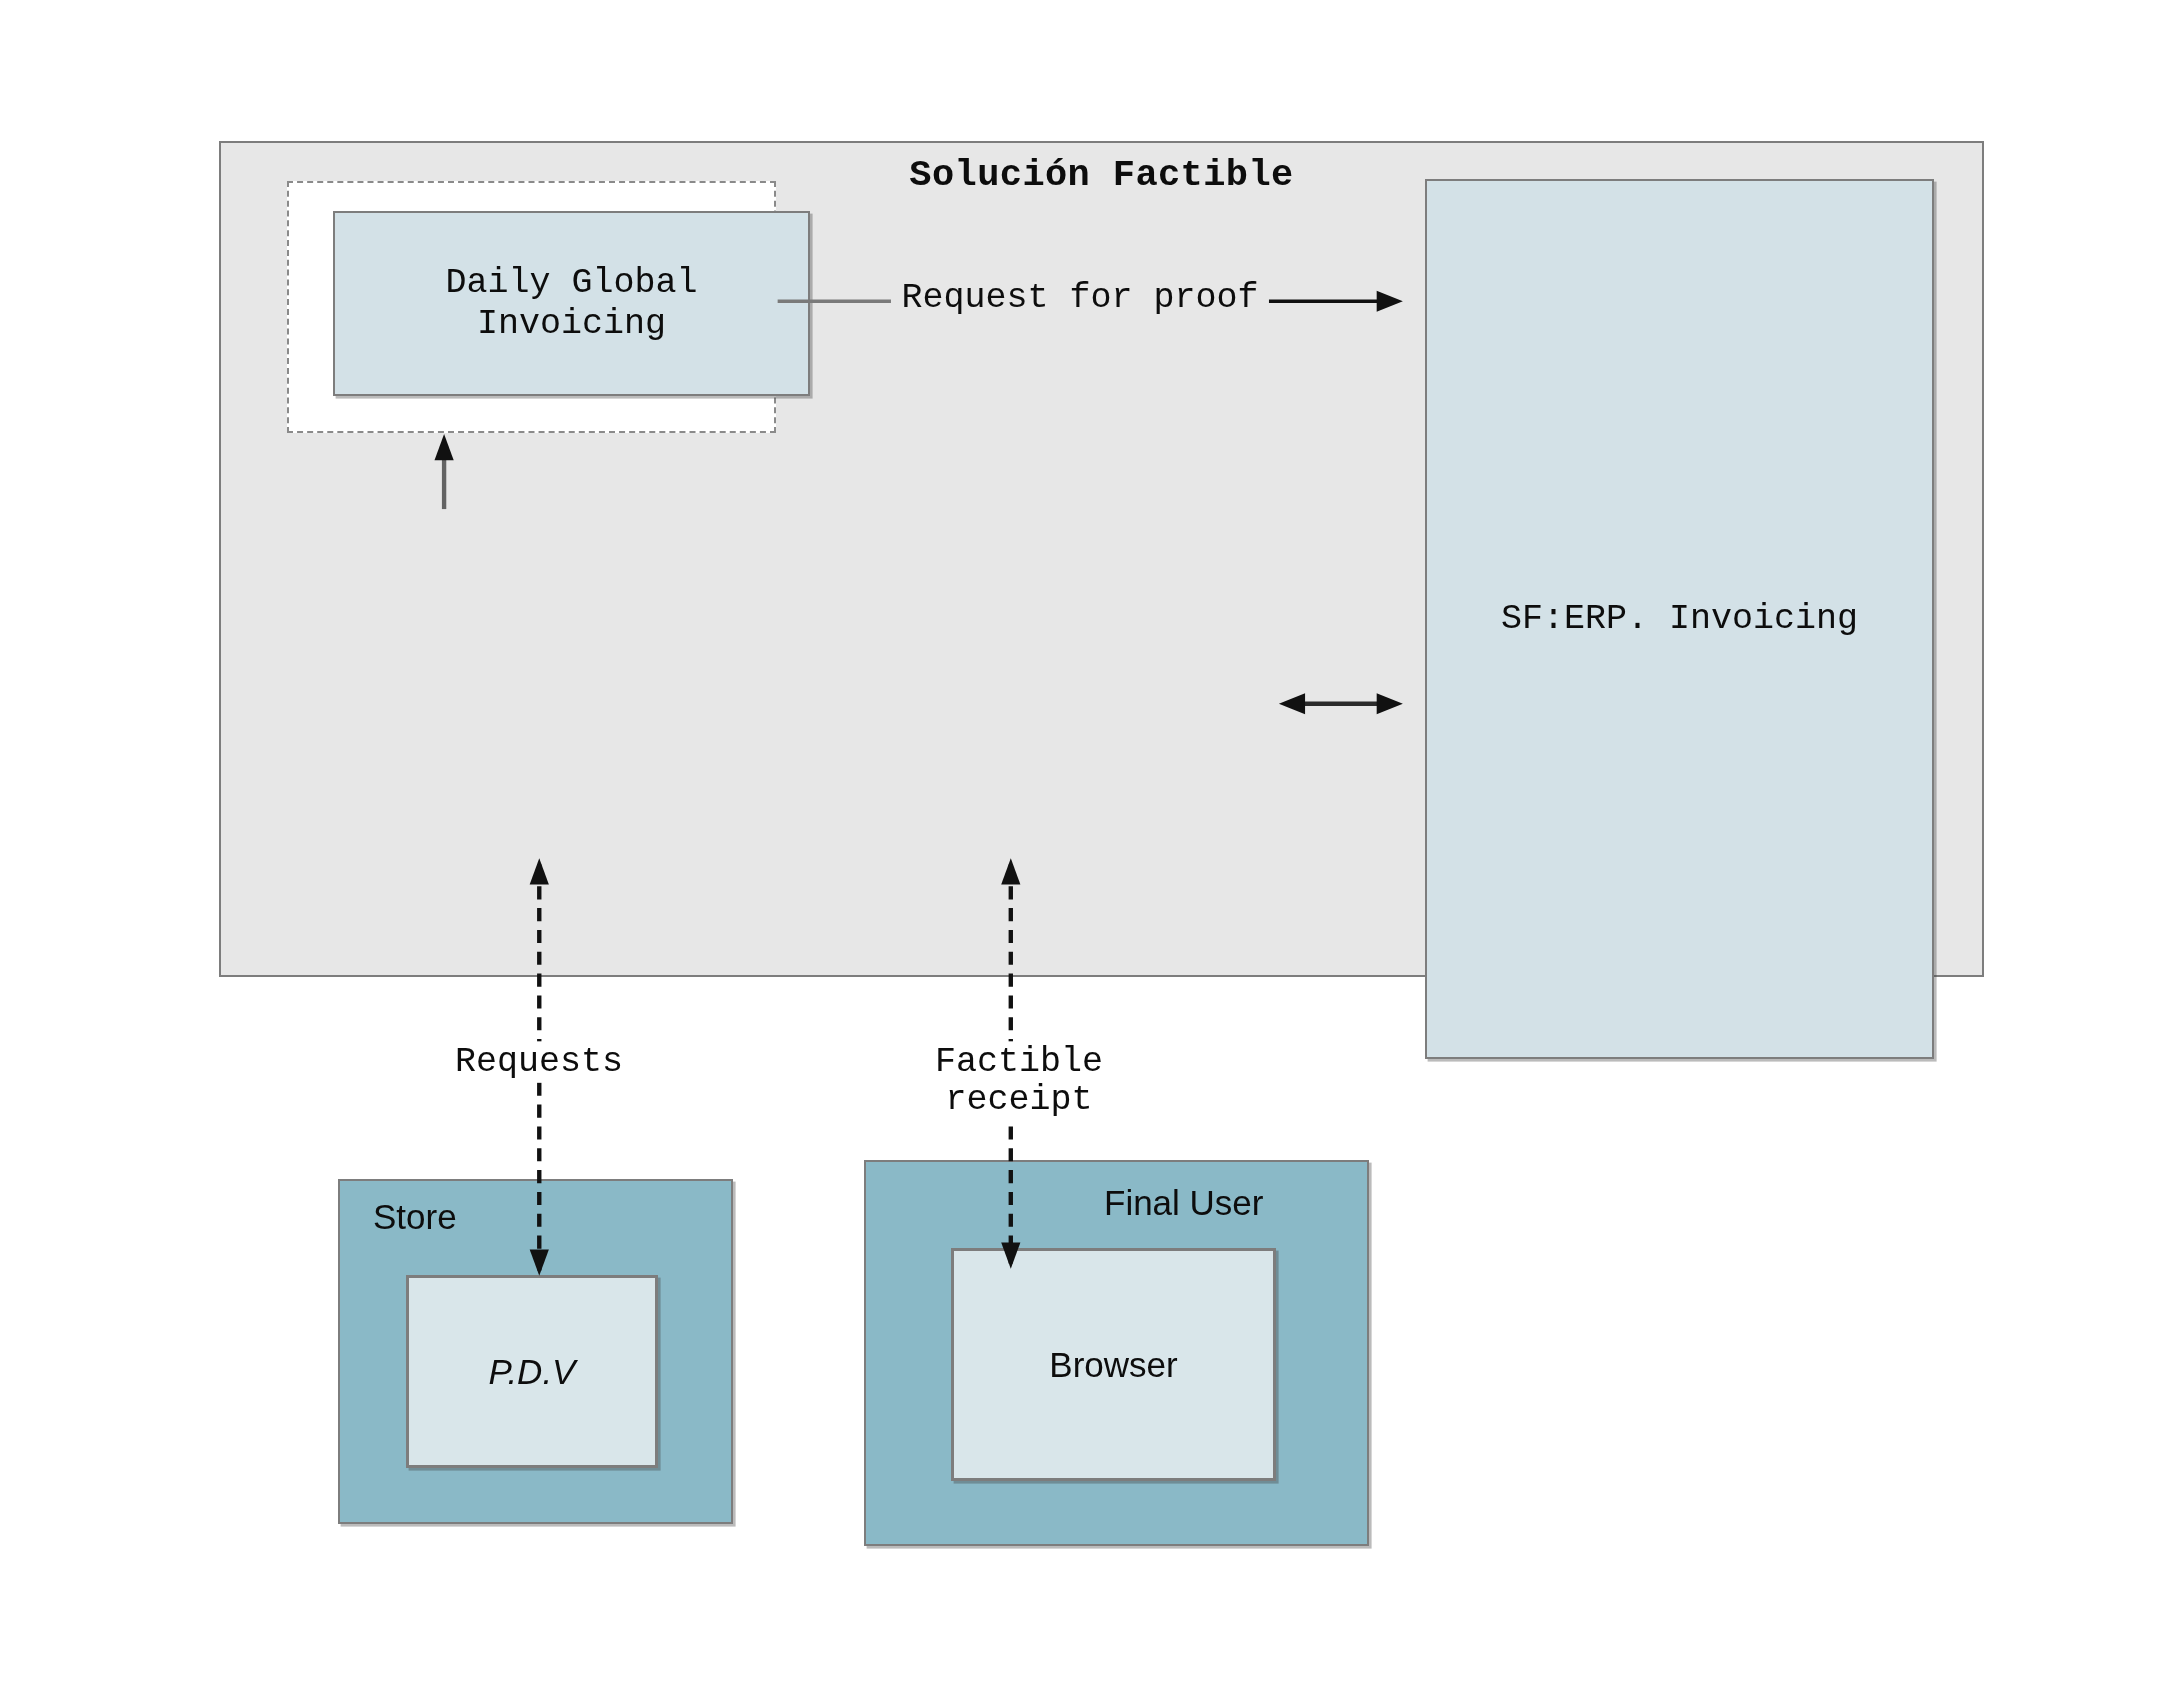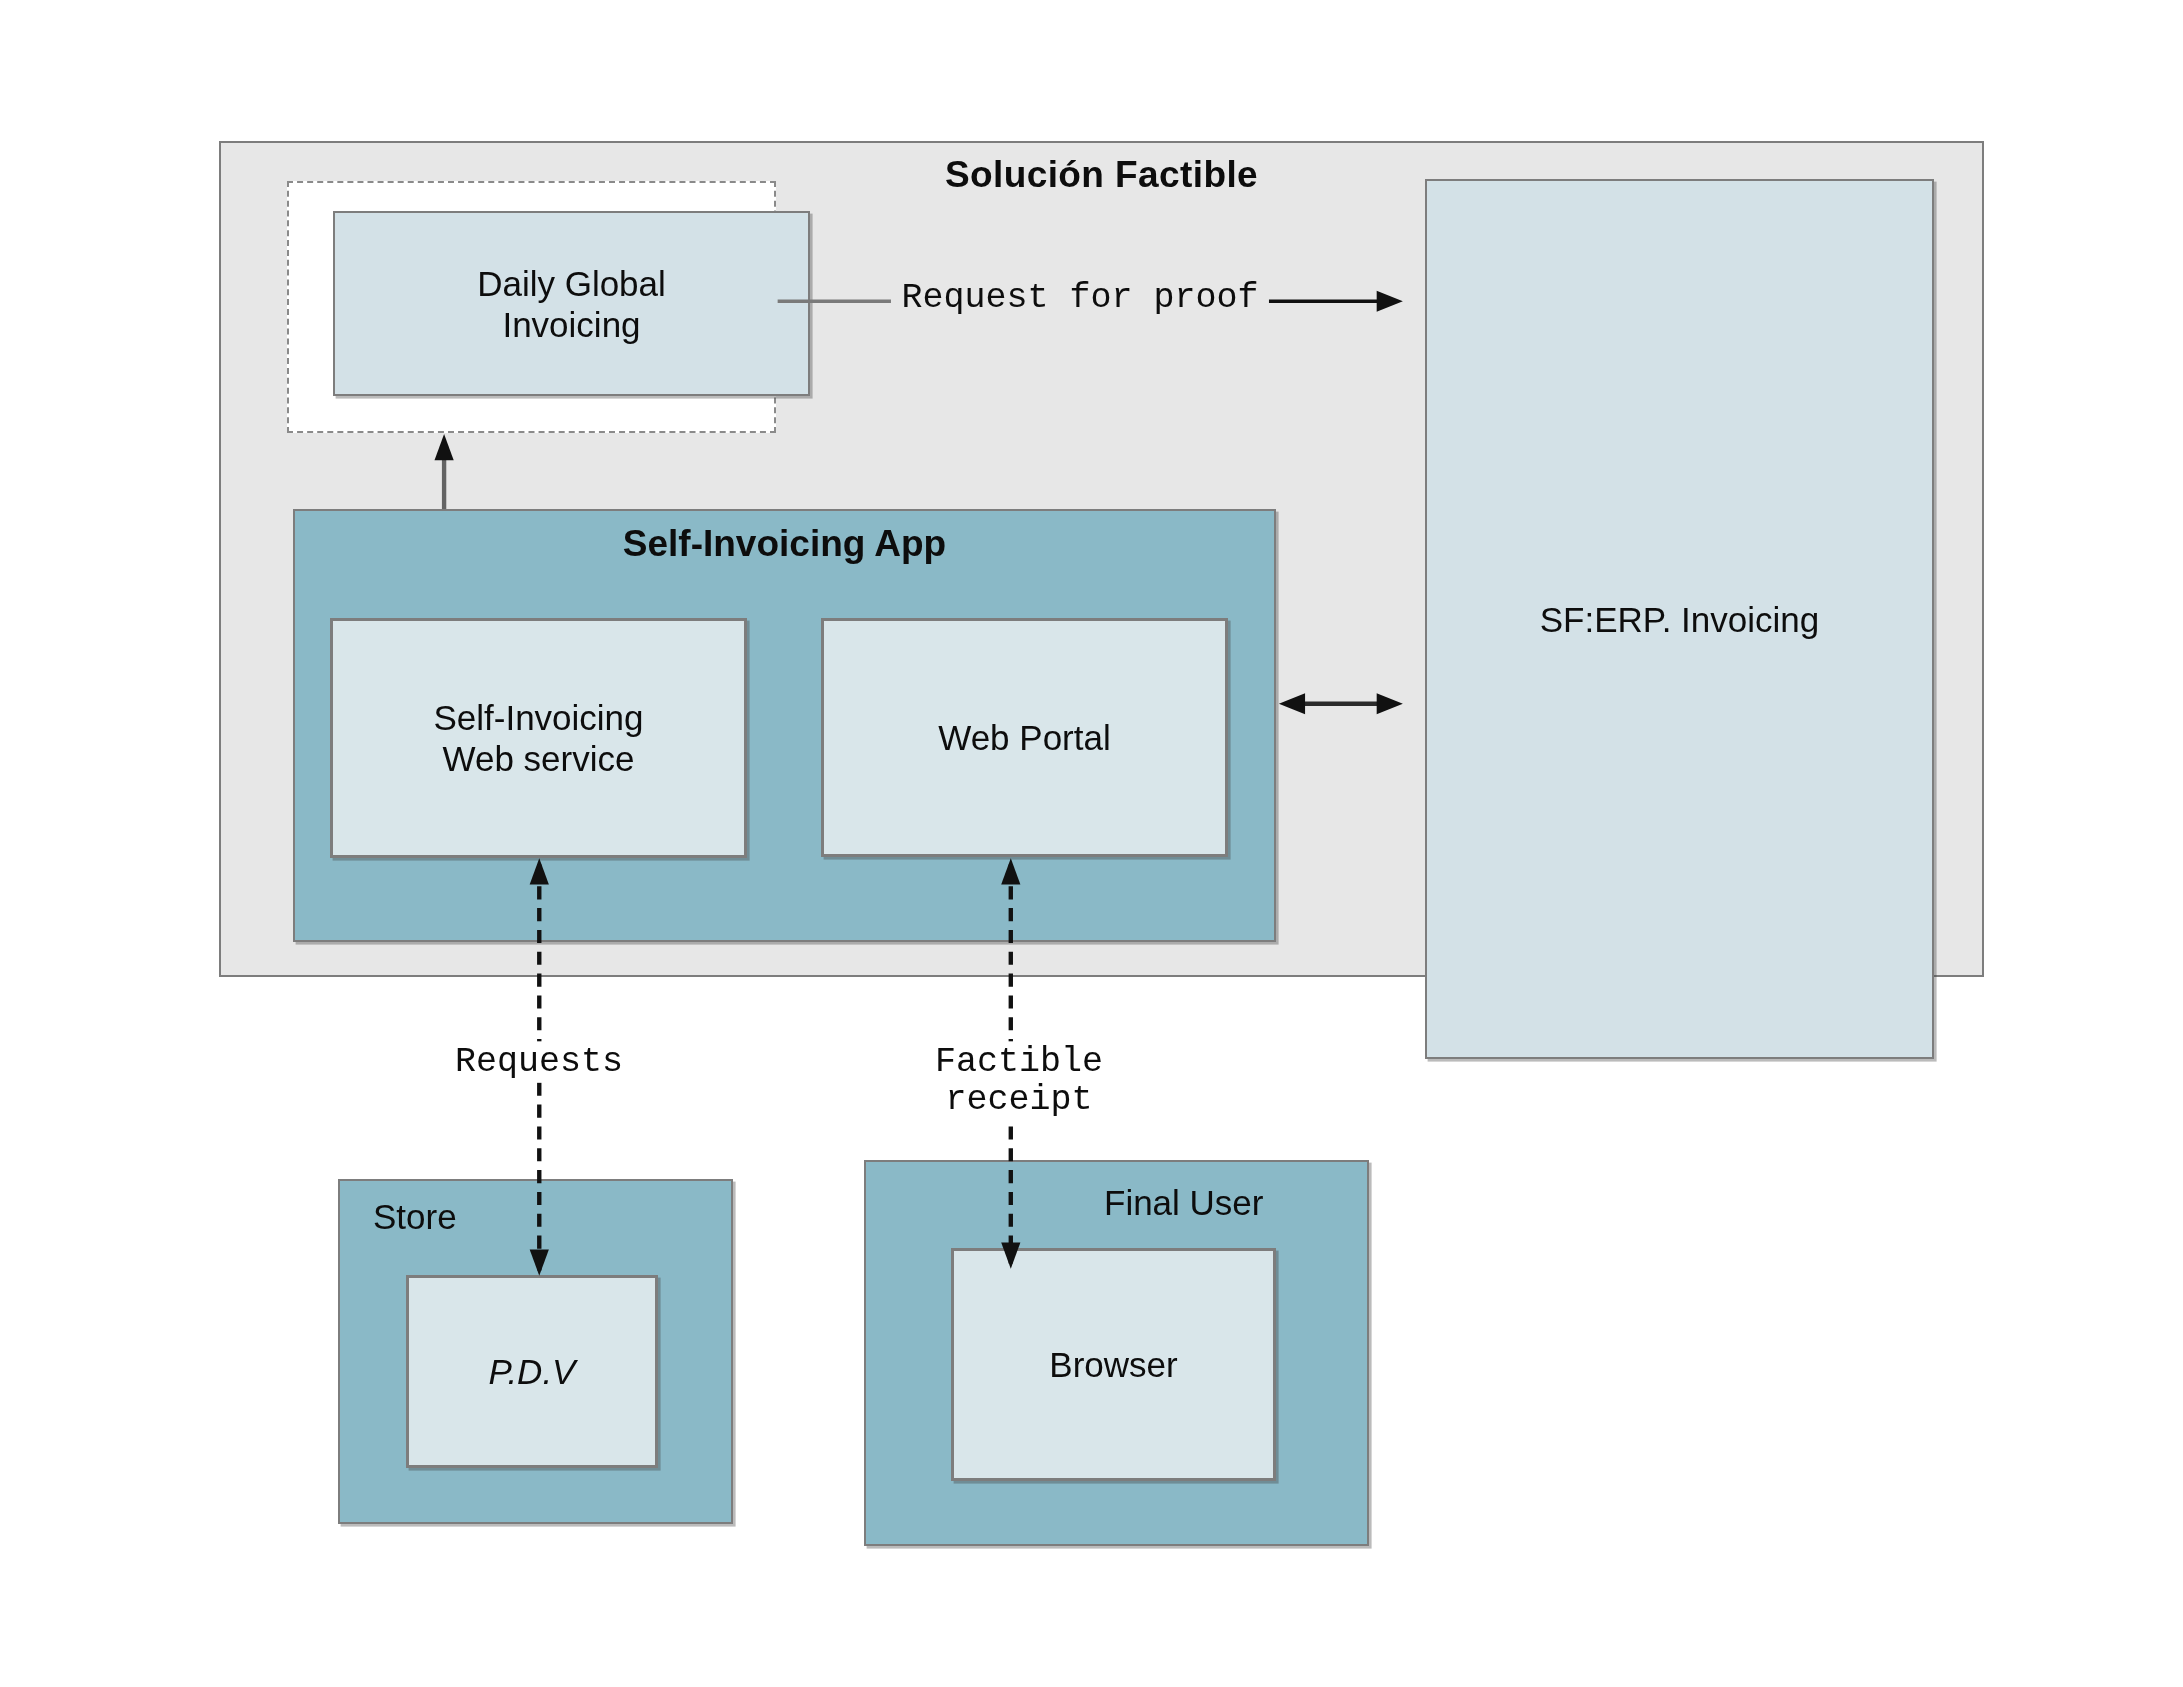--- a/index.html
+++ b/index.html
@@ -15,20 +15,21 @@
   }
   html,body{margin:0;padding:0;background:var(--page-bg);}
   #stage{
     position:relative;width:2184px;height:1687px;background:var(--page-bg);
     font-family:"Liberation Sans",sans-serif;color:var(--ink);overflow:hidden;
   }
   .abs{position:absolute;box-sizing:border-box;}
   .group-outer{
     background:var(--outer-fill);
     border:2.6px solid var(--border-gray);
+    font-family:Liberation Mono, monospace;
   }
   .group-title{
     position:absolute;left:0;right:0;top:10.5px;text-align:center;
     font-size:37px;font-weight:bold;letter-spacing:0.4px;
   }
   .dashed-wrap{
     background:#ffffff;
     border:2.6px dashed var(--dash-gray);
   }
   .teal-box{
@@ -71,32 +72,20 @@
       <div class="abs node light" style="left:44px;top:28px;width:477px;height:185px;">
         <span>Daily Global</span>
         <span>Invoicing</span>
       </div>
     </div>
 
     <div class="abs node light" style="left:1182px;top:36px;width:509px;height:880px;margin-left:22px;">
       <span>SF:ERP. Invoicing</span>
     </div>
 
-    <div class="abs teal-box" style="left:72px;top:366px;width:983px;height:433px;">
-      <div class="teal-title">Self-Invoicing App</div>
-
-      <div class="abs node lighter" style="left:35px;top:107px;width:417px;height:240px;">
-        <span>Self-Invoicing</span>
-        <span>Web service</span>
-      </div>
-
-      <div class="abs node lighter" style="left:526px;top:107px;width:407px;height:239px;">
-        <span>Web Portal</span>
-      </div>
-    </div>
   </div>
 
   <div class="abs teal-box" style="left:338px;top:1179px;width:395px;height:345px;">
     <div class="corner-title" style="left:33px;top:15.7px;">Store</div>
     <div class="abs node lighter" style="left:66px;top:94px;width:252px;height:193px;font-style:italic;">
       <span>P.D.V</span>
     </div>
   </div>
 
   <div class="abs teal-box" style="left:825px;top:1160px;width:505px;height:386px;margin-left:39px;">

